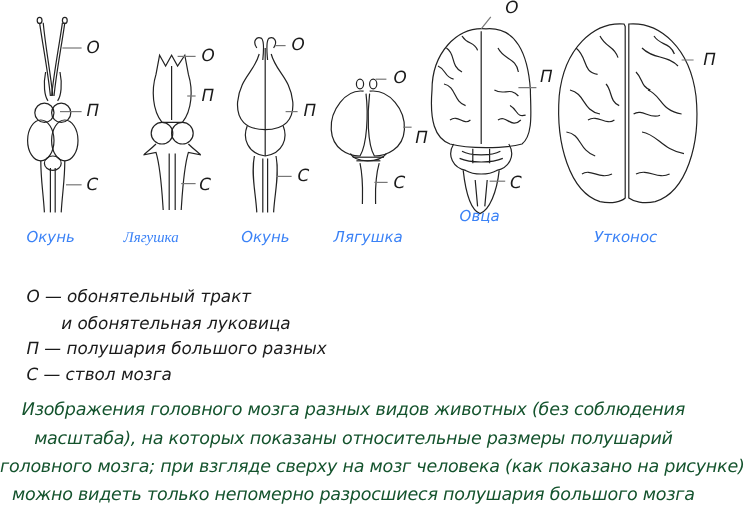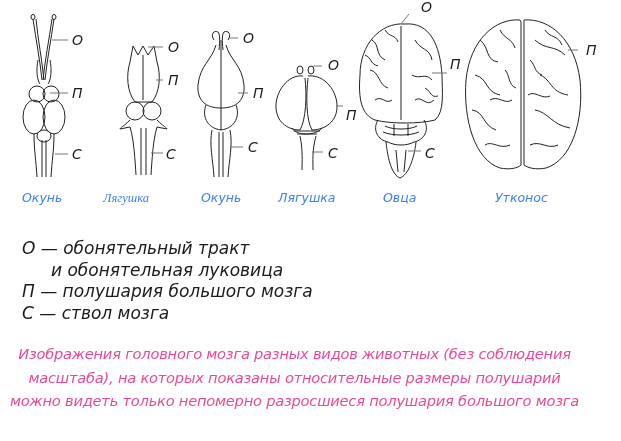--- a/index.html
+++ b/index.html
@@ -1,23 +1,23 @@
 <!DOCTYPE html>
 <html><head>
 <meta charset="utf-8">
 <style>
   html, body { margin:0; padding:0; background:#ffffff; }
   body { width:621px; height:441px; position:relative; overflow:hidden;
          font-family:"DejaVu Sans", sans-serif; color:#1a1a1a; }
   #figure { position:absolute; left:0; top:0; width:621px; height:220px; }
   .lbl { position:absolute; font-style:italic; font-size:14px; line-height:14px; color:#1a1a1a; }
   .name { position:absolute; font-style:italic; font-size:12.5px; line-height:14px; color:#3b82f6; white-space:nowrap; }
-  #legend { position:absolute; left:22px; top:238px; font-style:italic; font-size:17px; line-height:21.5px; color:#1a1a1a; }
+  #legend { position:absolute; left:22px; top:238px; font-style:italic; font-size:14px; line-height:21.5px; color:#1a1a1a; }
   #legend .indent { padding-left:29px; }
-  #caption { position:absolute; left:0; top:342px; width:589px; text-align:center; font-style:italic; font-size:14.6px; line-height:23.5px; color:#ec4899; white-space:nowrap; letter-spacing:-0.2px; }
+  #caption { position:absolute; left:0; top:330px; width:589px; text-align:center; font-style:italic; font-size:14.6px; line-height:23.5px; color:#14532d; white-space:nowrap; letter-spacing:-0.2px; }
   svg { position:absolute; left:0; top:0; }
   svg path, svg ellipse, svg line, svg polyline { fill:none; stroke:#222; stroke-width:1; }
   svg .lead { stroke:#777; }
 </style>
 </head>
 <body>
 
 <div id="figure">
   <svg width="621" height="220" viewBox="0 0 621 220">
 
@@ -127,30 +127,31 @@
   <span class="name" style="left:201px;top:191px;">Окунь</span>
 
   <span class="lbl" style="left:328px;top:58px;">О</span>
   <span class="lbl" style="left:346px;top:108px;">П</span>
   <span class="lbl" style="left:328px;top:146px;">С</span>
   <span class="name" style="left:278px;top:191px;">Лягушка</span>
 
   <span class="lbl" style="left:421px;top:0px;">О</span>
   <span class="lbl" style="left:450px;top:57px;">П</span>
   <span class="lbl" style="left:425px;top:146px;">С</span>
-  <span class="name" style="left:383px;top:191px;">Овца</span>
+  <span class="name" style="left:383px;top:173px;">Овца</span>
 
   <span class="lbl" style="left:586px;top:43px;">П</span>
   <span class="name" style="left:495px;top:191px;">Утконос</span>
 </div>
 
 <div id="legend">
   <div>О — обонятельный тракт</div>
   <div class="indent">и обонятельная луковица</div>
-  <div>П — полушария большого мозга</div>
+  <div>П — полушария большого разных</div>
   <div>С — ствол мозга</div>
 </div>
 
 <div id="caption">
   <div>Изображения головного мозга разных видов животных (без соблюдения</div>
   <div>масштаба), на которых показаны относительные размеры полушарий</div>
+  <div>головного мозга; при взгляде сверху на мозг человека (как показано на рисунке)</div>
   <div>можно видеть только непомерно разросшиеся полушария большого мозга</div>
 </div>
 
 </body></html>

